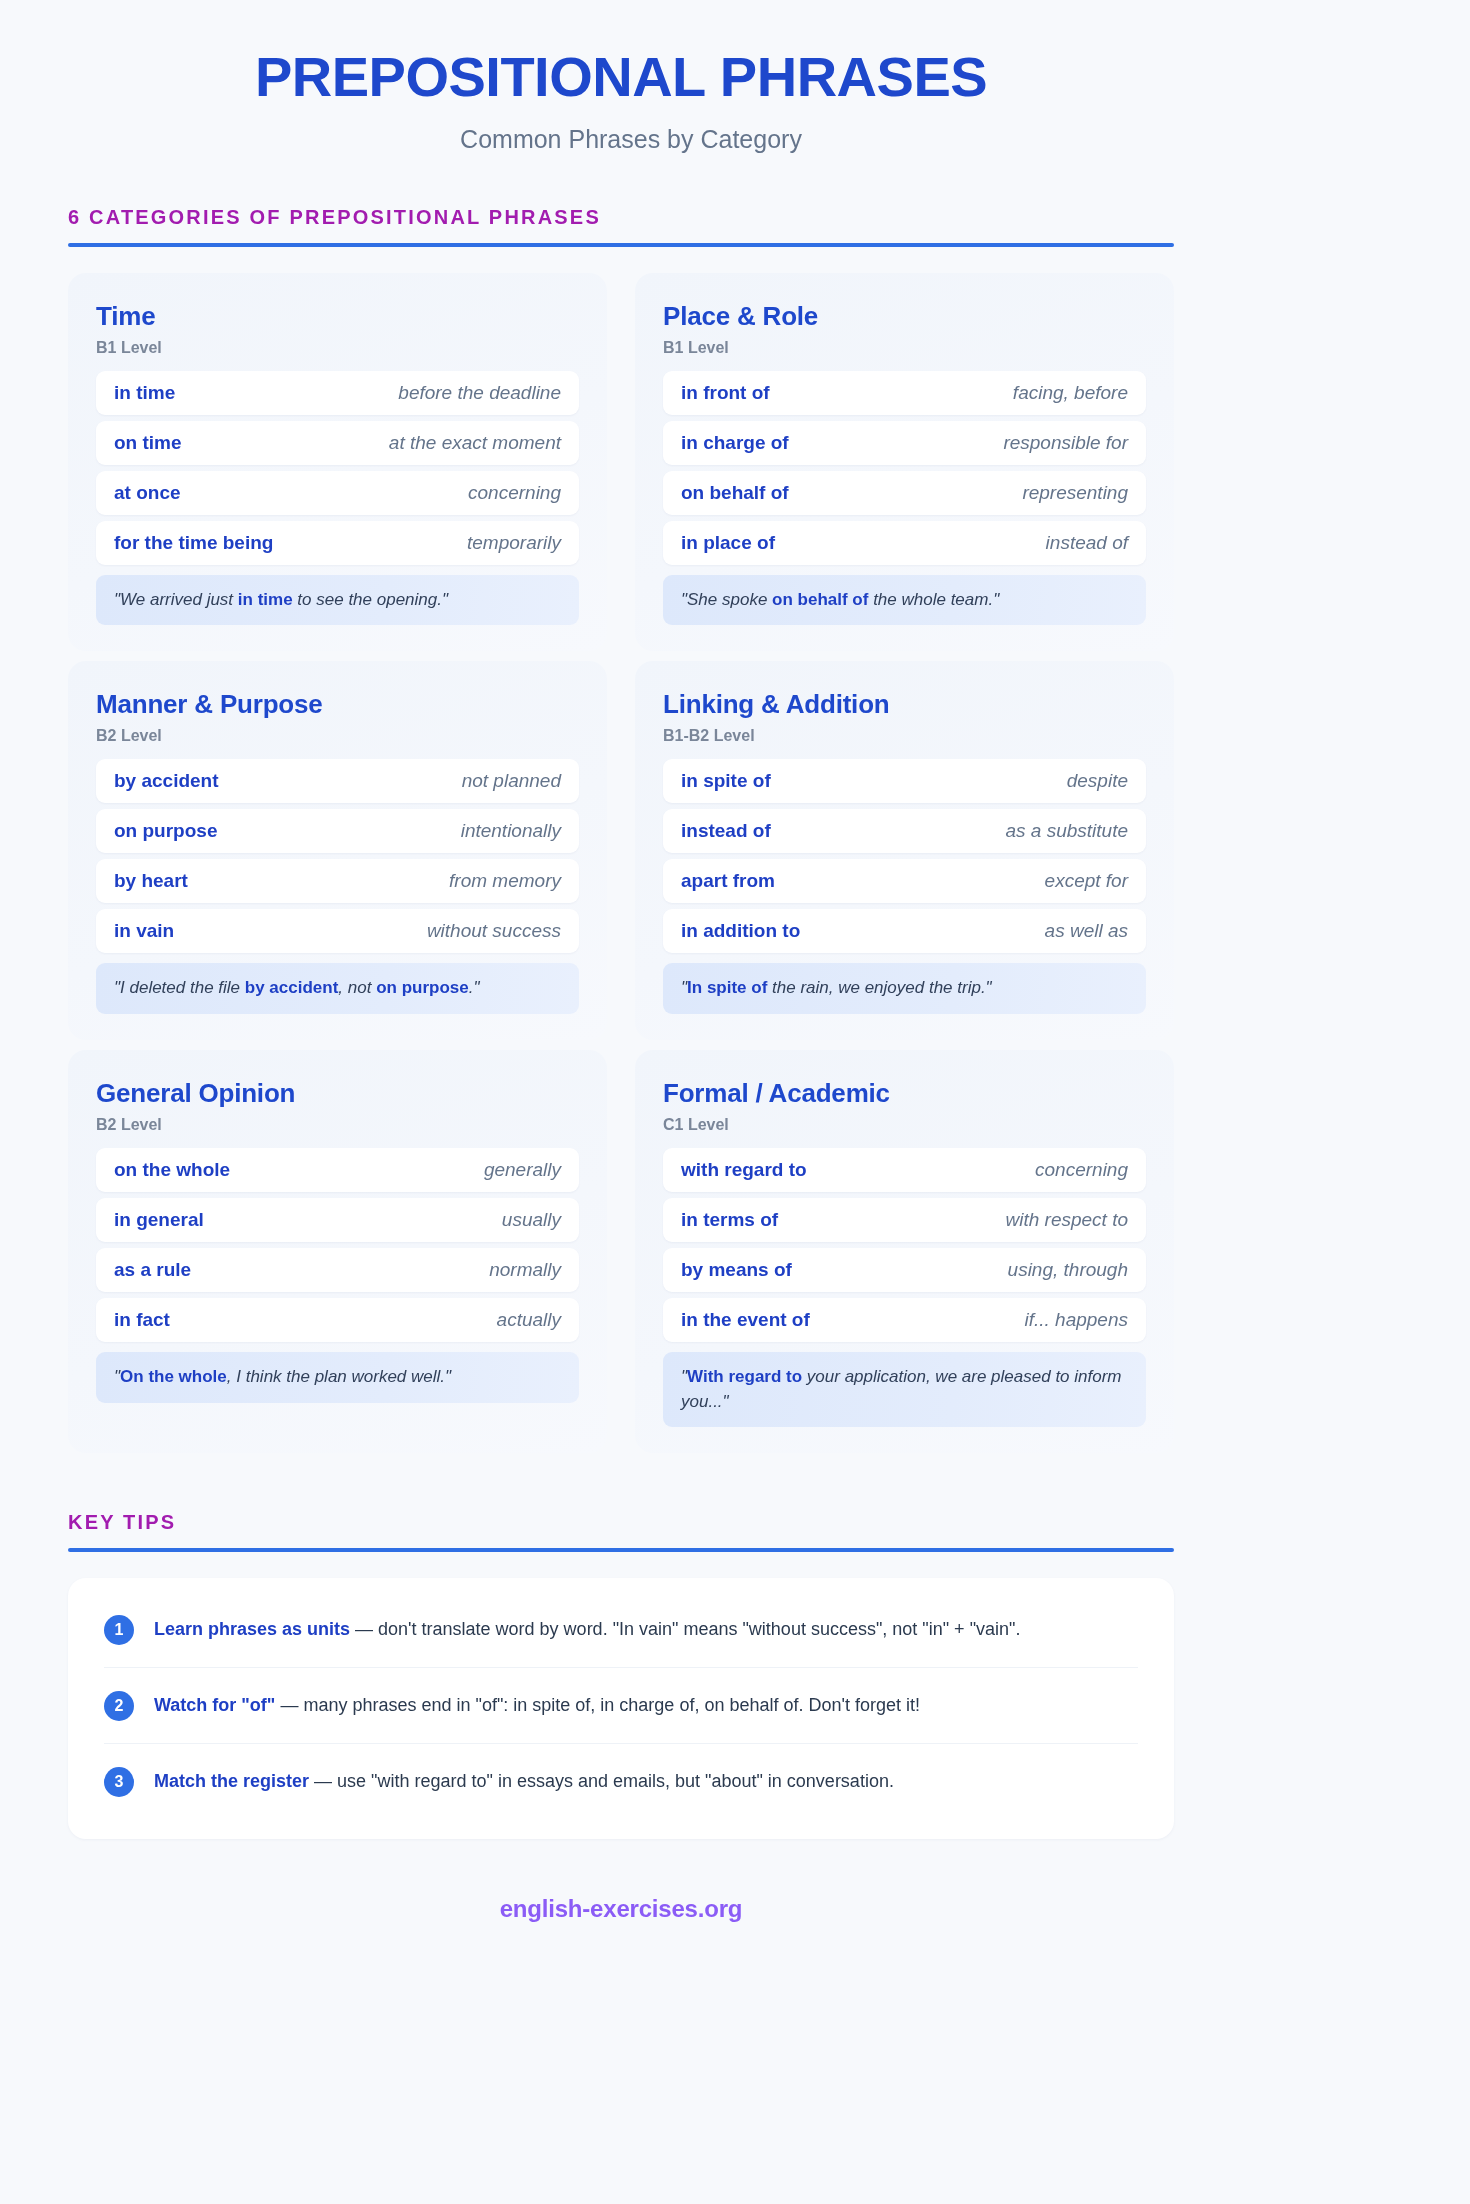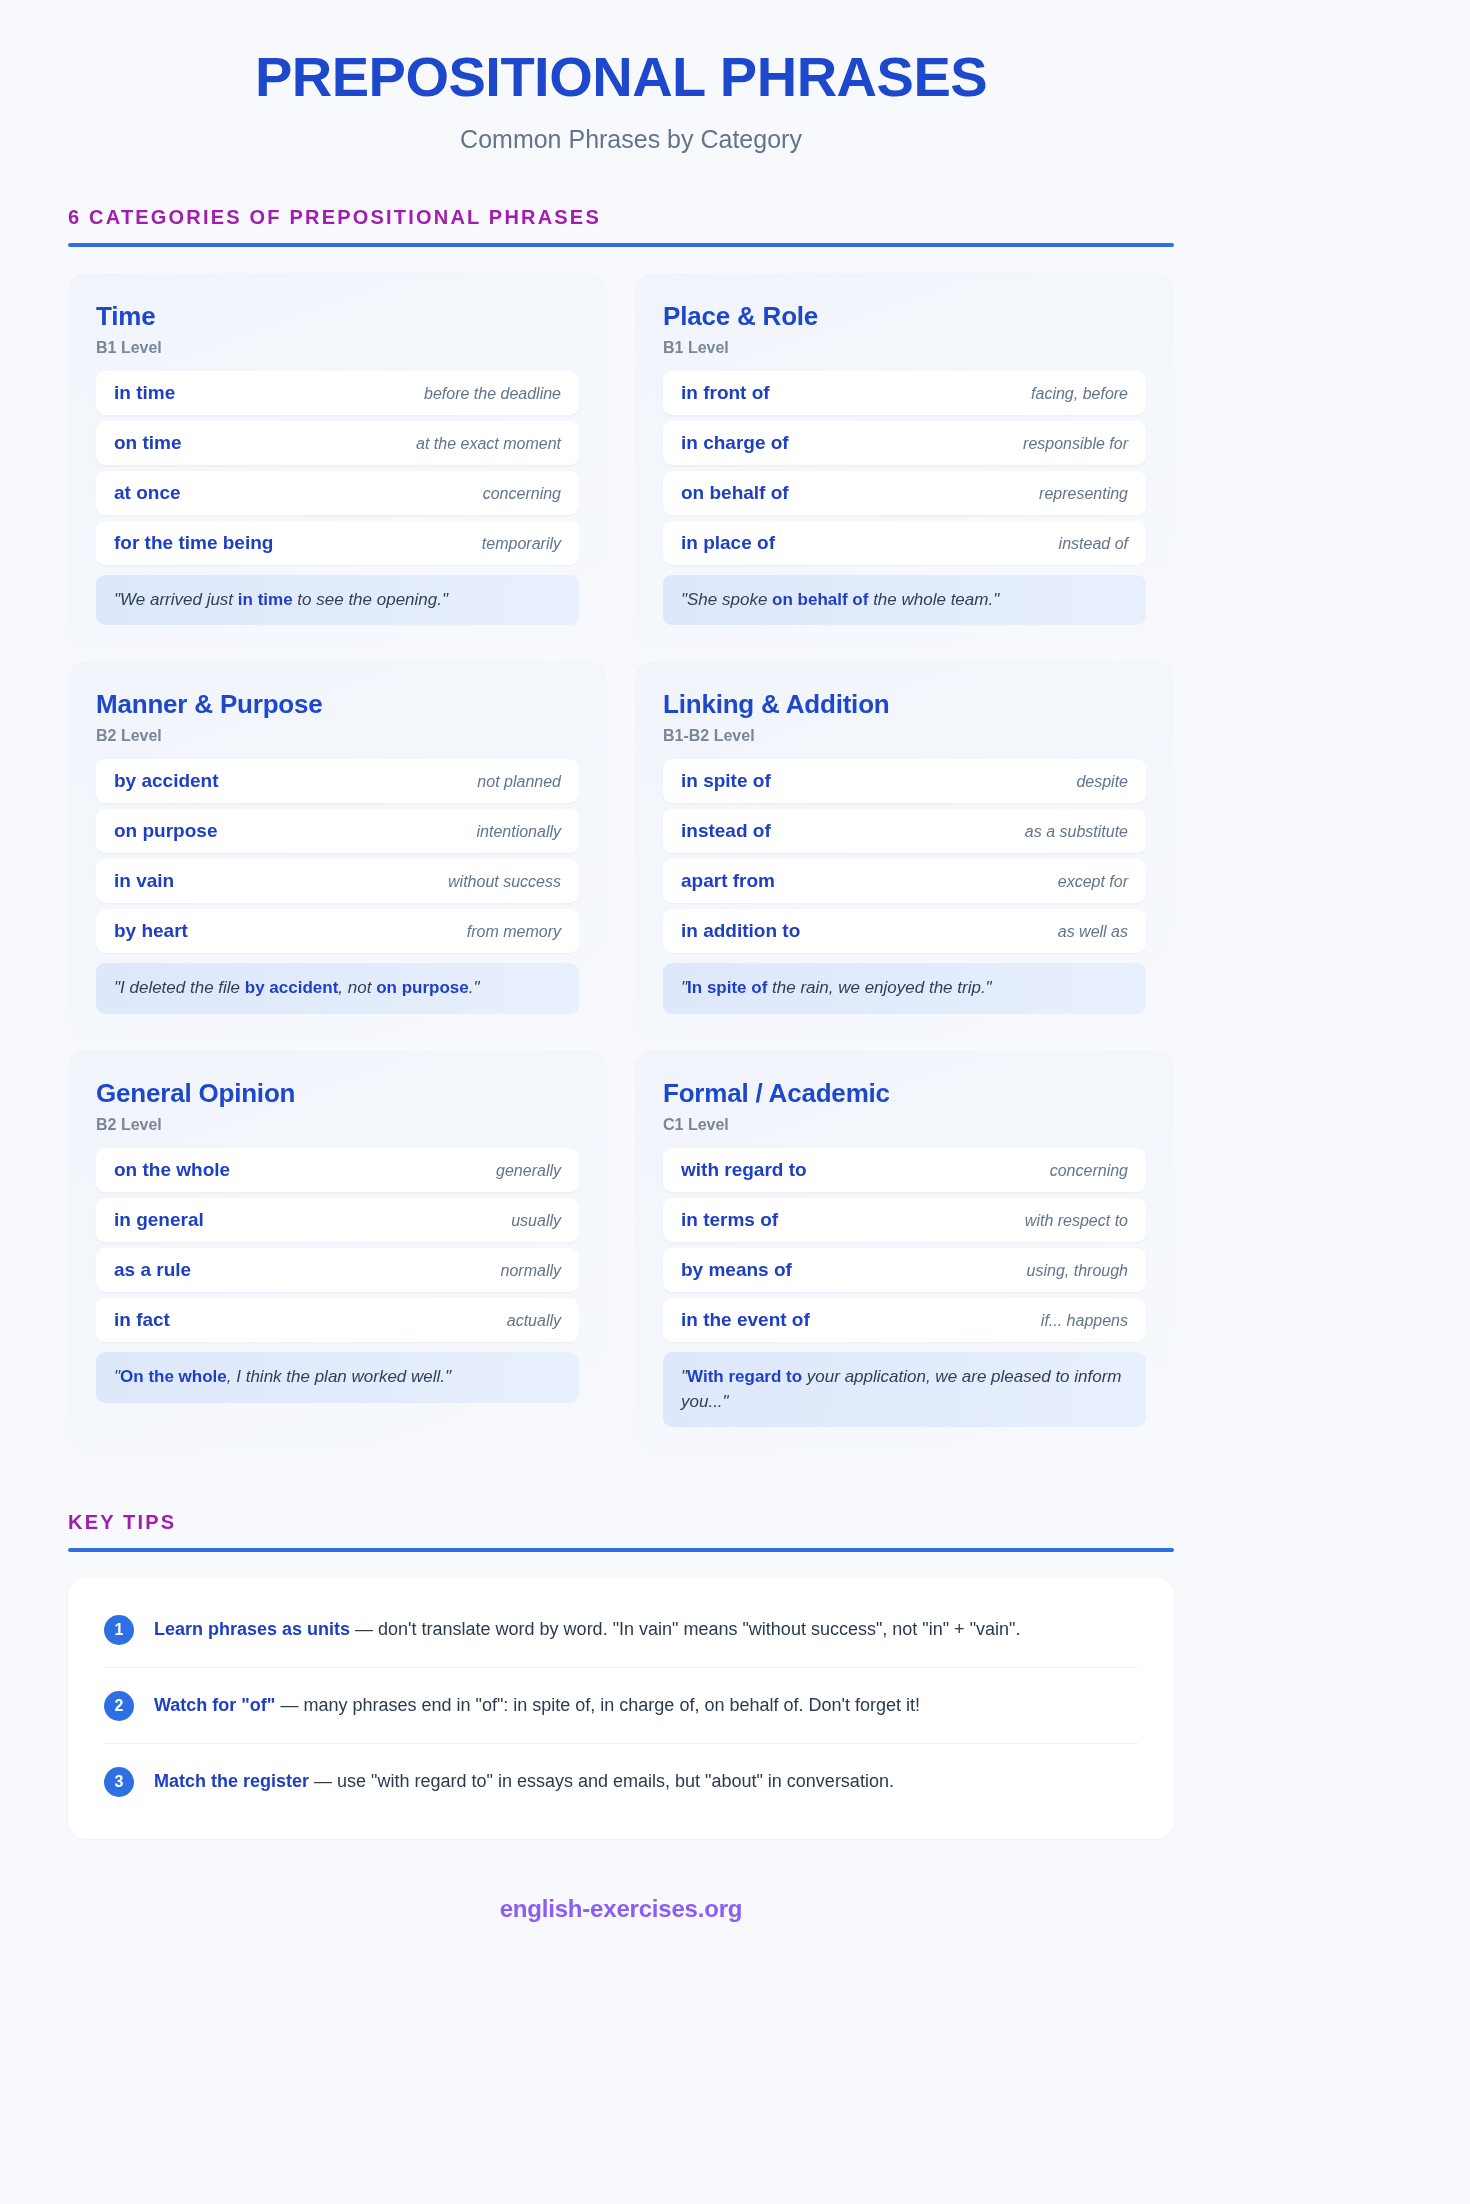--- a/index.html
+++ b/index.html
@@ -104,21 +104,21 @@
   }
 
   .phrase-term {
     font-size: 19px;
     font-weight: 700;
     color: #1e3fc4;
     white-space: nowrap;
   }
 
   .phrase-def {
-    font-size: 16px;
+    font-size: 19px;
     font-style: italic;
     color: #64748b;
     text-align: left;
     white-space: nowrap;
   }
 
   .example-box {
     margin-top: 10px;
     background: linear-gradient(95deg, #dde8fb 0%, #e3ecfc 60%, #e9f0fd 100%);
     border-radius: 9px;
@@ -263,26 +263,26 @@
           <div class="phrase-list">
             <div class="phrase-row">
               <span class="phrase-term">by accident</span>
               <span class="phrase-def">not planned</span>
             </div>
             <div class="phrase-row">
               <span class="phrase-term">on purpose</span>
               <span class="phrase-def">intentionally</span>
             </div>
             <div class="phrase-row">
+              <span class="phrase-term">by heart</span>
+              <span class="phrase-def">from memory</span>
+            </div>
+            <div class="phrase-row">
               <span class="phrase-term">in vain</span>
               <span class="phrase-def">without success</span>
-            </div>
-            <div class="phrase-row">
-              <span class="phrase-term">by heart</span>
-              <span class="phrase-def">from memory</span>
             </div>
           </div>
           <div class="example-box">"I deleted the file <b>by accident</b>, not <b>on purpose</b>."</div>
         </div>
         <div class="cat-card">
           <div class="cat-title">Linking &amp; Addition</div>
           <div class="cat-level">B1-B2 Level</div>
           <div class="phrase-list">
             <div class="phrase-row">
               <span class="phrase-term">in spite of</span>

